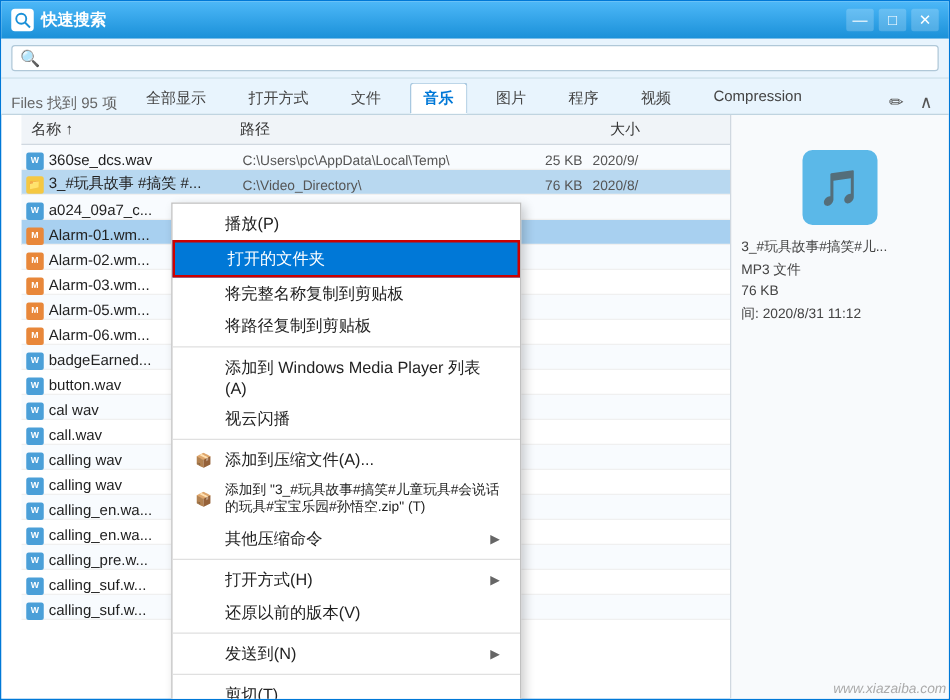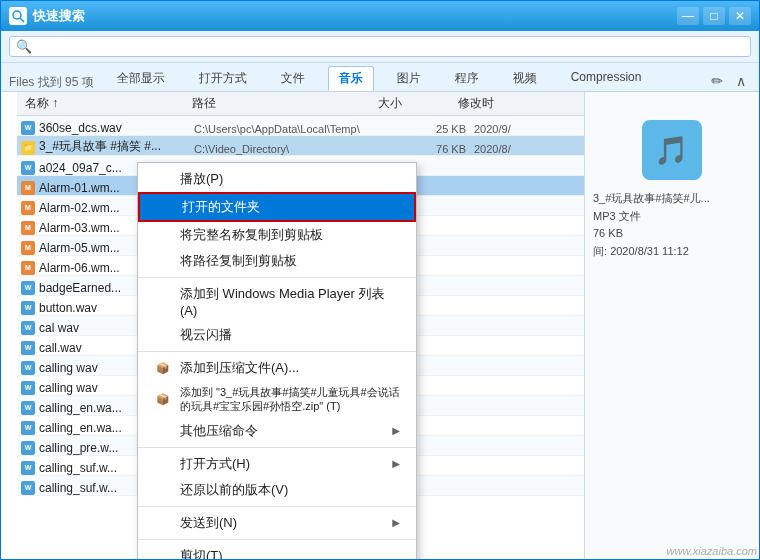--- a/index.html
+++ b/index.html
@@ -432,21 +432,20 @@
   </div>
 
   <div class="main">
 
     <div class="filelist">
 
       <div class="col-headers">
         <div class="col-name">名称 ↑</div>
         <div class="col-path">路径</div>
         <div class="col-size">大小</div>
-        <div class="col-modified">修改时</div>
         <div class="col-scroll"></div>
       </div>
 
       <div class="file-rows">
 
         <div class="file-row">
           <div class="row-icon"><span class="icon-wav">W</span></div>
           <div class="row-name">360se_dcs.wav</div>
           <div class="row-path">C:\Users\pc\AppData\Local\Temp\</div>
           <div class="row-size">25 KB</div>

